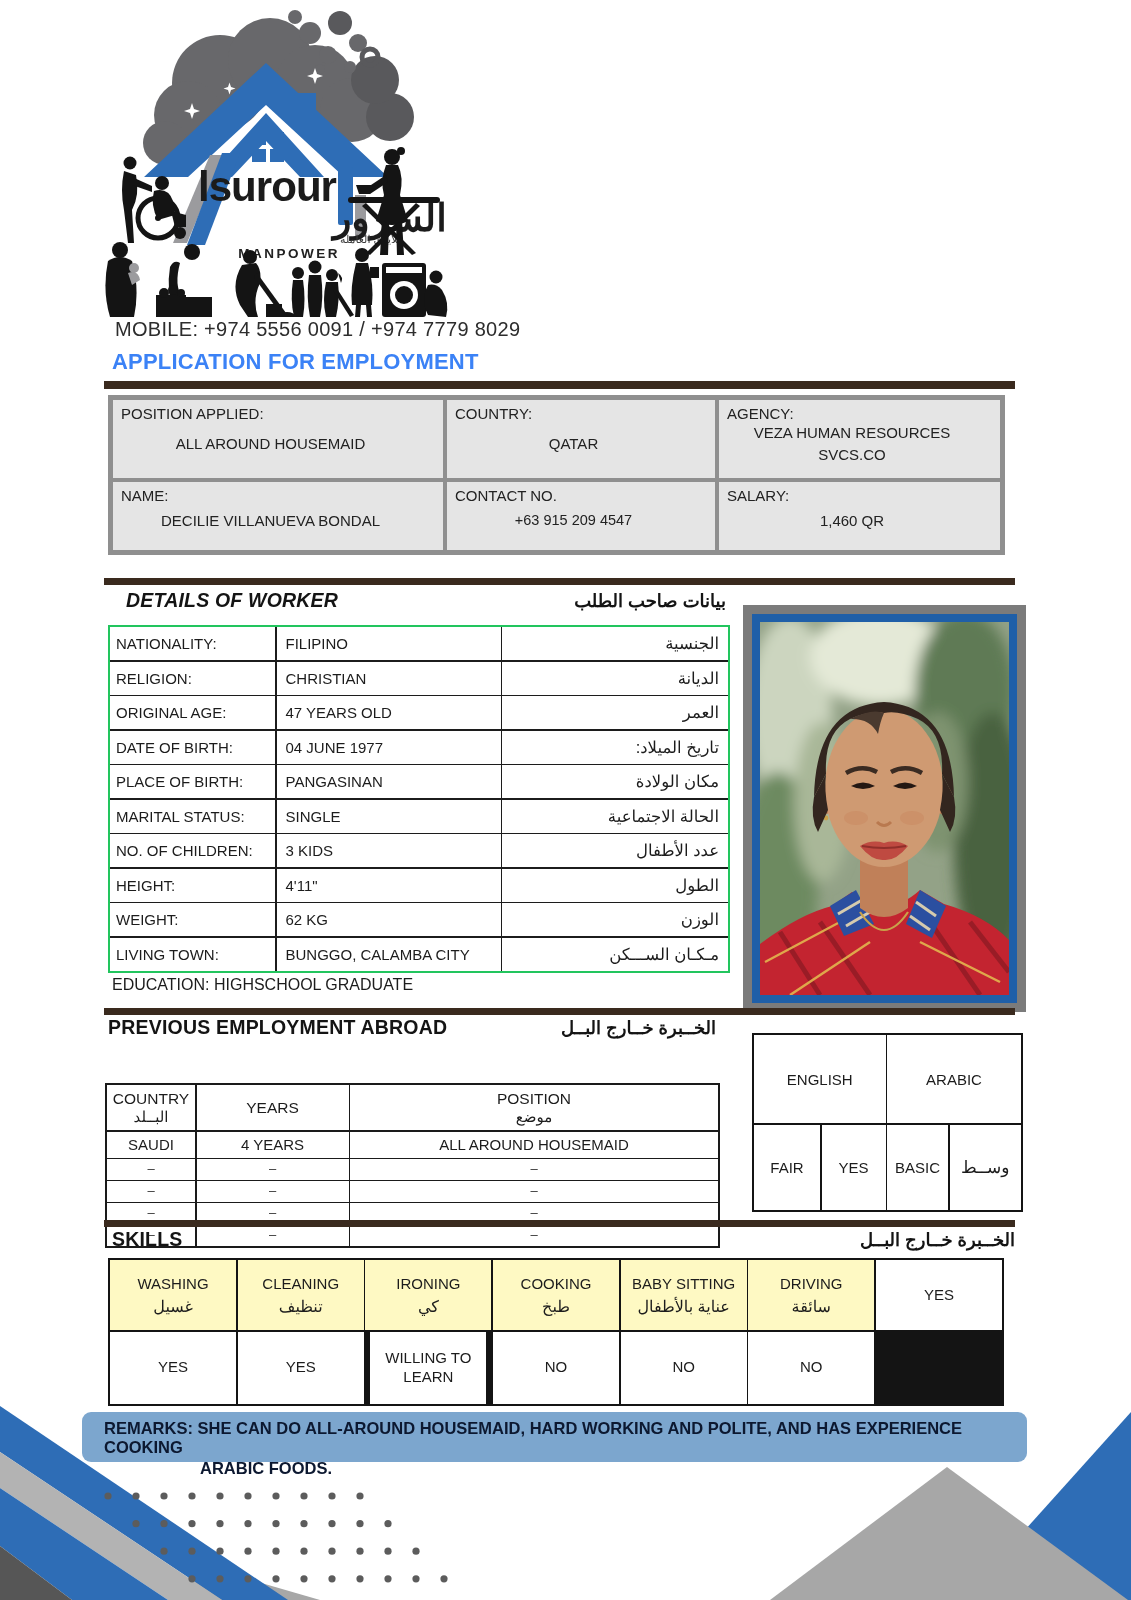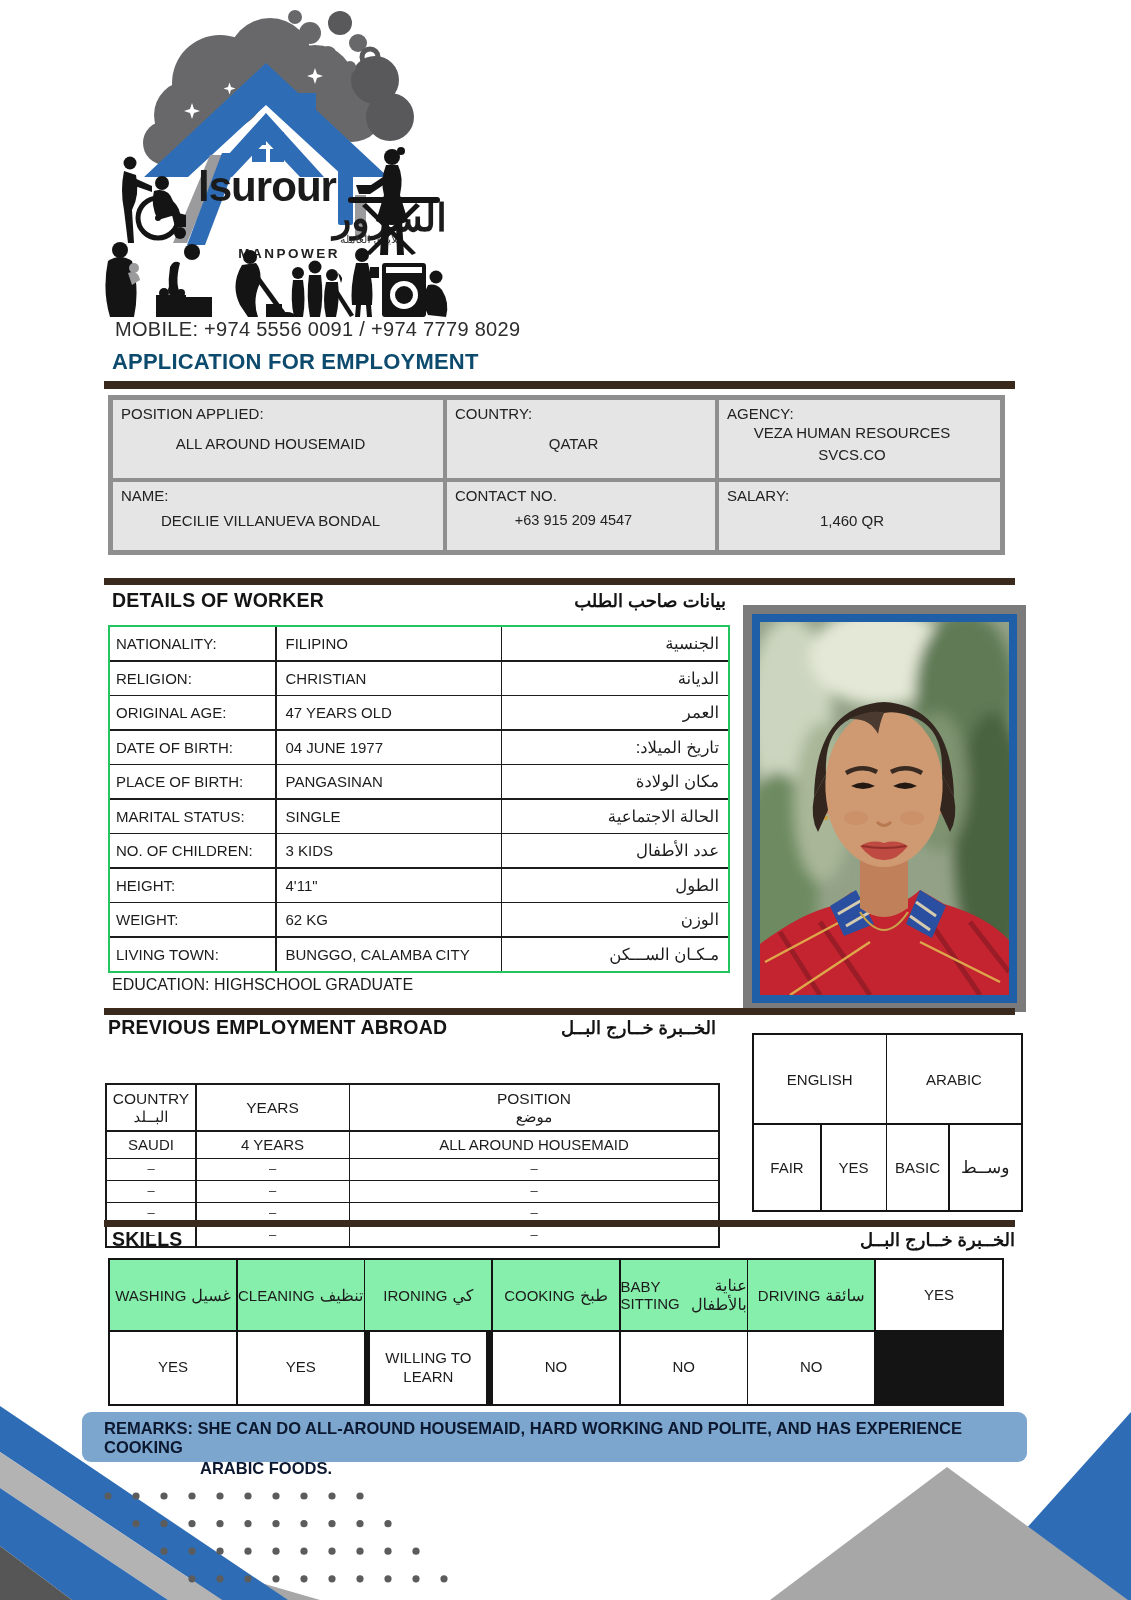--- a/index.html
+++ b/index.html
@@ -41,39 +41,39 @@
   
   #lang-table{left:752px;top:1033px;width:267px;border:2px solid #141414;background:#141414;
               display:grid;grid-template-columns:66px 64px 61px 1fr;grid-template-rows:88px 85px;gap:1.5px;}
   .l-cell{background:#fff;display:flex;align-items:center;justify-content:center;font-size:15px;color:#1c1c1c;}
   .l-span2a{grid-column:1/3;} .l-span2b{grid-column:3/5;}
   .l-ar{font-size:17px;direction:rtl;}
 
   
   #skills-table{left:108px;top:1258px;width:892px;border:2.5px solid #141414;background:#141414;
                 display:grid;grid-template-columns:repeat(7,1fr);grid-template-rows:70px 72px;gap:1.5px;}
-  .s-head{background:#86efac;display:flex;flex-direction:row;align-items:center;justify-content:center;
+  .s-head{background:#fef9c3;display:flex;flex-direction:column;align-items:center;justify-content:center;
           font-size:15px;color:#1c1c1c;gap:5px;}
   .s-head .ar{font-size:16px;direction:rtl;text-align:right;}
   .s-val{background:#fff;display:flex;align-items:center;justify-content:center;text-align:center;
          font-size:15px;color:#1c1c1c;padding:0 8px;line-height:1.25;}
 
   
   #remarks{left:82px;top:1412px;width:945px;height:50px;border-radius:9px;background:#7ca6ce;
            color:#0c1830;font-weight:700;font-size:16.5px;}
   #remarks .r1{padding:7px 0 0 22px;}
   #remarks .r2{padding:2px 0 0 118px;}
 
   
   #photo-frame{left:743px;top:605px;width:283px;height:407px;background:#7b7b7b;box-sizing:border-box;padding:9px;}
   #photo-inner{width:100%;height:100%;background:#1f5fa8;box-sizing:border-box;padding:8px;}
   #photo-inner svg{display:block;width:100%;height:100%;}
 
   #mobile-line{left:115px;top:318px;font-size:20px;color:#2d2d2d;letter-spacing:.3px;}
-  #main-title{left:112px;top:349px;font-size:22px;font-weight:800;color:#0c4a6e;letter-spacing:.2px;}
+  #main-title{left:112px;top:349px;font-size:22px;font-weight:800;color:#3b82f6;letter-spacing:.2px;}
   #education-line{left:112px;top:976px;font-size:16px;color:#1c1c1c;}
   svg.deco{position:absolute;left:0;top:0;pointer-events:none;}
 </style>
 </head>
 <body>
 
 <div id="page">
 
   <svg class="abs" style="left:70px;top:5px;" width="420" height="312" viewBox="0 0 420 312">
 
@@ -215,21 +215,21 @@
       <div class="app-label">CONTACT NO.</div>
       <div class="app-value small">+63 915 209 4547</div>
     </div>
     <div class="app-cell">
       <div class="app-label">SALARY:</div>
       <div class="app-value">1,460 QR</div>
     </div>
   </div>
 
   <div class="bar" style="top:578px;height:7px;"></div>
-  <div class="abs sec-title" style="left:112px;top:589px;">DETAILS OF WORKER</div>
+  <div class="abs sec-title" style="left:126px;top:589px;font-style:italic;">DETAILS OF WORKER</div>
   <div class="abs sec-title-ar" style="left:326px;top:590px;width:400px;text-align:right;">بيانات صاحب الطلب</div>
 
   <div class="abs" id="details-table">
     <div class="d-cell d-label">NATIONALITY:</div>
     <div class="d-cell d-value">FILIPINO</div>
     <div class="d-cell d-ar">الجنسية</div>
     <div class="d-cell d-label">RELIGION:</div>
     <div class="d-cell d-value">CHRISTIAN</div>
     <div class="d-cell d-ar">الديانة</div>
     <div class="d-cell d-label">ORIGINAL AGE:</div>

